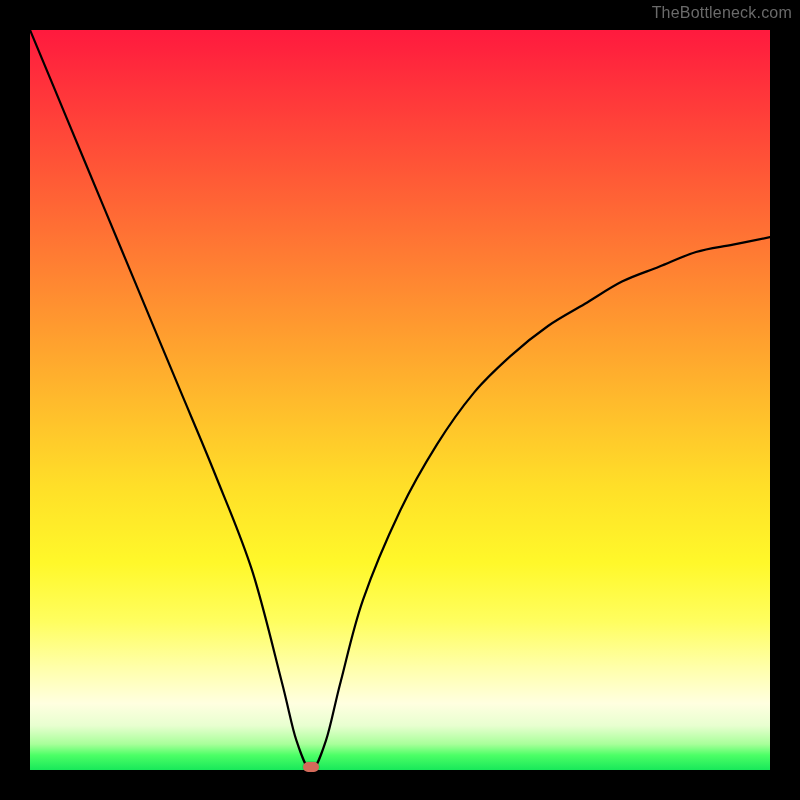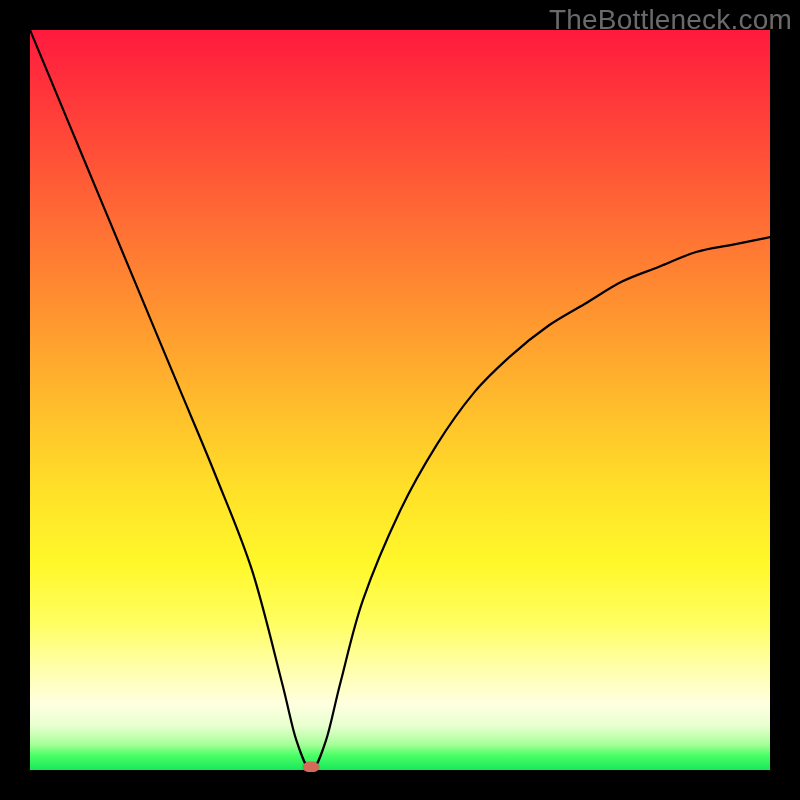--- a/index.html
+++ b/index.html
@@ -41,21 +41,21 @@
   .marker {
     position: absolute;
     width: 16px; height: 10px;
     border-radius: 5px;
     background: #d46a5a;
     box-shadow: 0 0 0 1px rgba(0,0,0,0.1);
   }
   .attribution {
     position: absolute;
     right: 8px; top: 4px;
-    font-size: 28px;
+    font-size: 16px;
     font-weight: 500;
     color: #6a6a6a;
     letter-spacing: 0.2px;
   }
 </style>
 </head>
 <body>
 
 <div class="frame">
   <div class="attribution">TheBottleneck.com</div>

